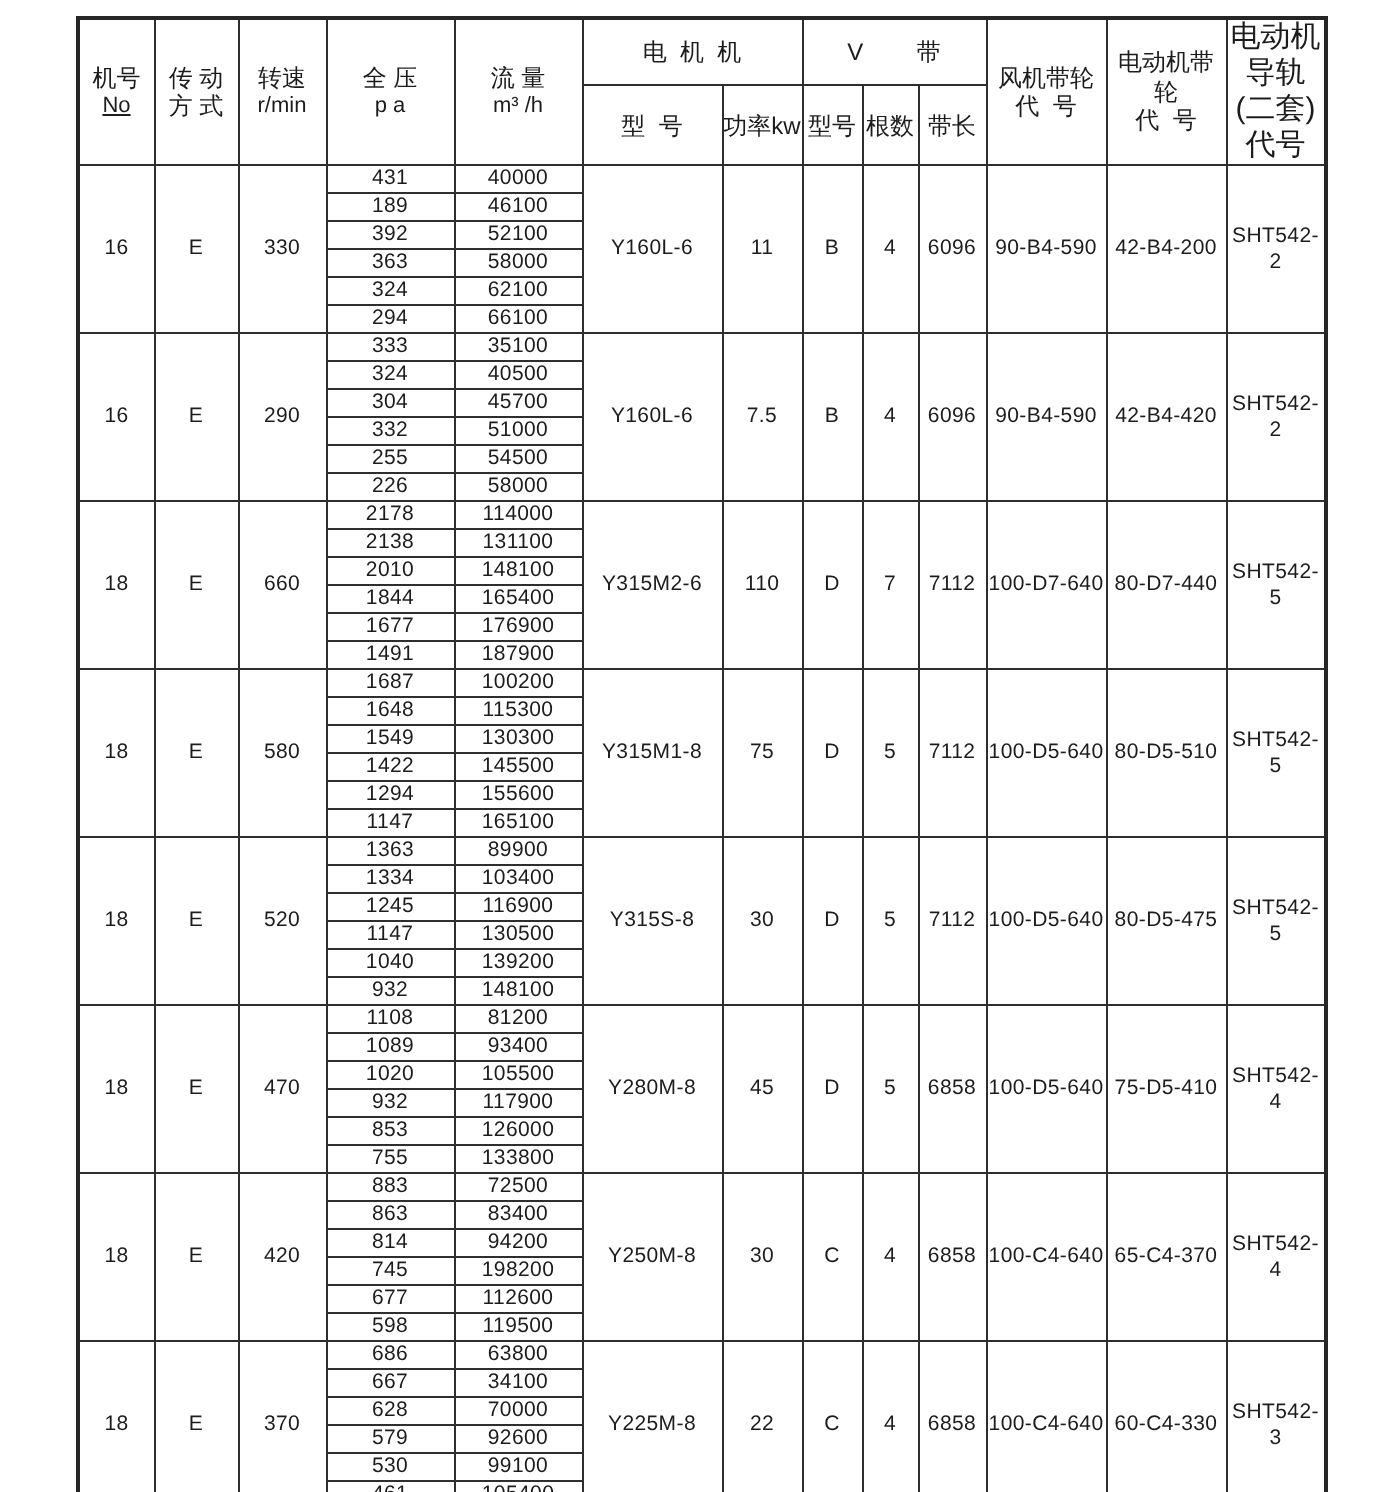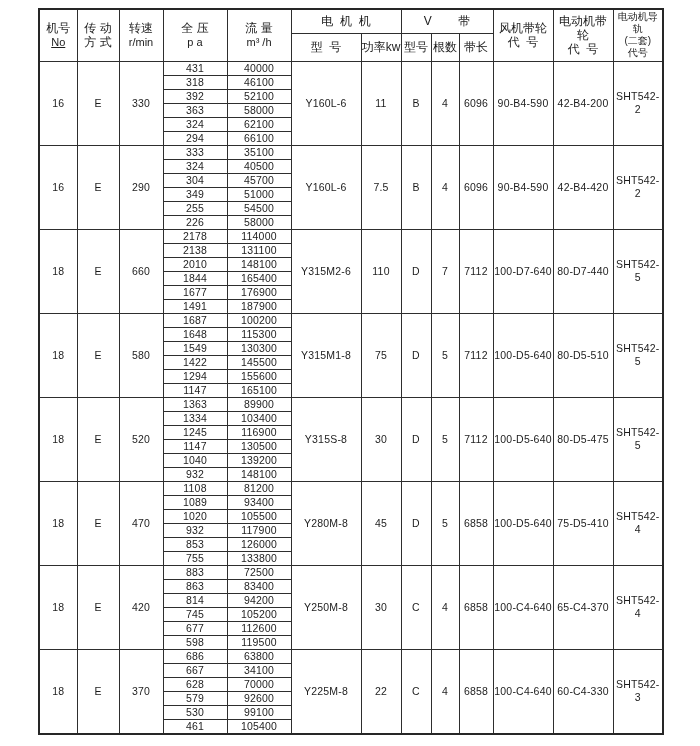--- a/index.html
+++ b/index.html
@@ -78,21 +78,21 @@
         <th colspan="2" class="pre">电  机  机</th>
         <th colspan="3" class="pre">V        带</th>
         <th rowspan="2">
           <span class="hline">风机带轮</span>
           <span class="hline pre">代  号</span>
         </th>
         <th rowspan="2">
           <span class="hline">电动机带轮</span>
           <span class="hline pre">代  号</span>
         </th>
-        <th rowspan="2" style="font-size:10px">
+        <th rowspan="2" style="font-size:15px">
           <span class="hline">电动机导轨</span>
           <span class="hline">(二套)</span>
           <span class="hline">代号</span>
         </th>
       </tr>
       <tr class="sub-row">
         <th class="pre">型  号</th>
         <th>功率kw</th>
         <th>型号</th>
         <th>根数</th>
@@ -109,21 +109,21 @@
           <td rowspan="6">Y160L-6</td>
           <td rowspan="6">11</td>
           <td rowspan="6">B</td>
           <td rowspan="6">4</td>
           <td rowspan="6">6096</td>
           <td rowspan="6">90-B4-590</td>
           <td rowspan="6">42-B4-200</td>
           <td rowspan="6">SHT542-2</td>
         </tr>
         <tr>
-          <td>318</td>
+          <td>189</td>
           <td>46100</td>
         </tr>
         <tr>
           <td>392</td>
           <td>52100</td>
         </tr>
         <tr>
           <td>363</td>
           <td>58000</td>
         </tr>
@@ -152,21 +152,21 @@
         </tr>
         <tr>
           <td>324</td>
           <td>40500</td>
         </tr>
         <tr>
           <td>304</td>
           <td>45700</td>
         </tr>
         <tr>
-          <td>349</td>
+          <td>332</td>
           <td>51000</td>
         </tr>
         <tr>
           <td>255</td>
           <td>54500</td>
         </tr>
         <tr>
           <td>226</td>
           <td>58000</td>
         </tr>
@@ -328,21 +328,21 @@
         <tr>
           <td>863</td>
           <td>83400</td>
         </tr>
         <tr>
           <td>814</td>
           <td>94200</td>
         </tr>
         <tr>
           <td>745</td>
-          <td>105200</td>
+          <td>198200</td>
         </tr>
         <tr>
           <td>677</td>
           <td>112600</td>
         </tr>
         <tr>
           <td>598</td>
           <td>119500</td>
         </tr>
         <tr>

